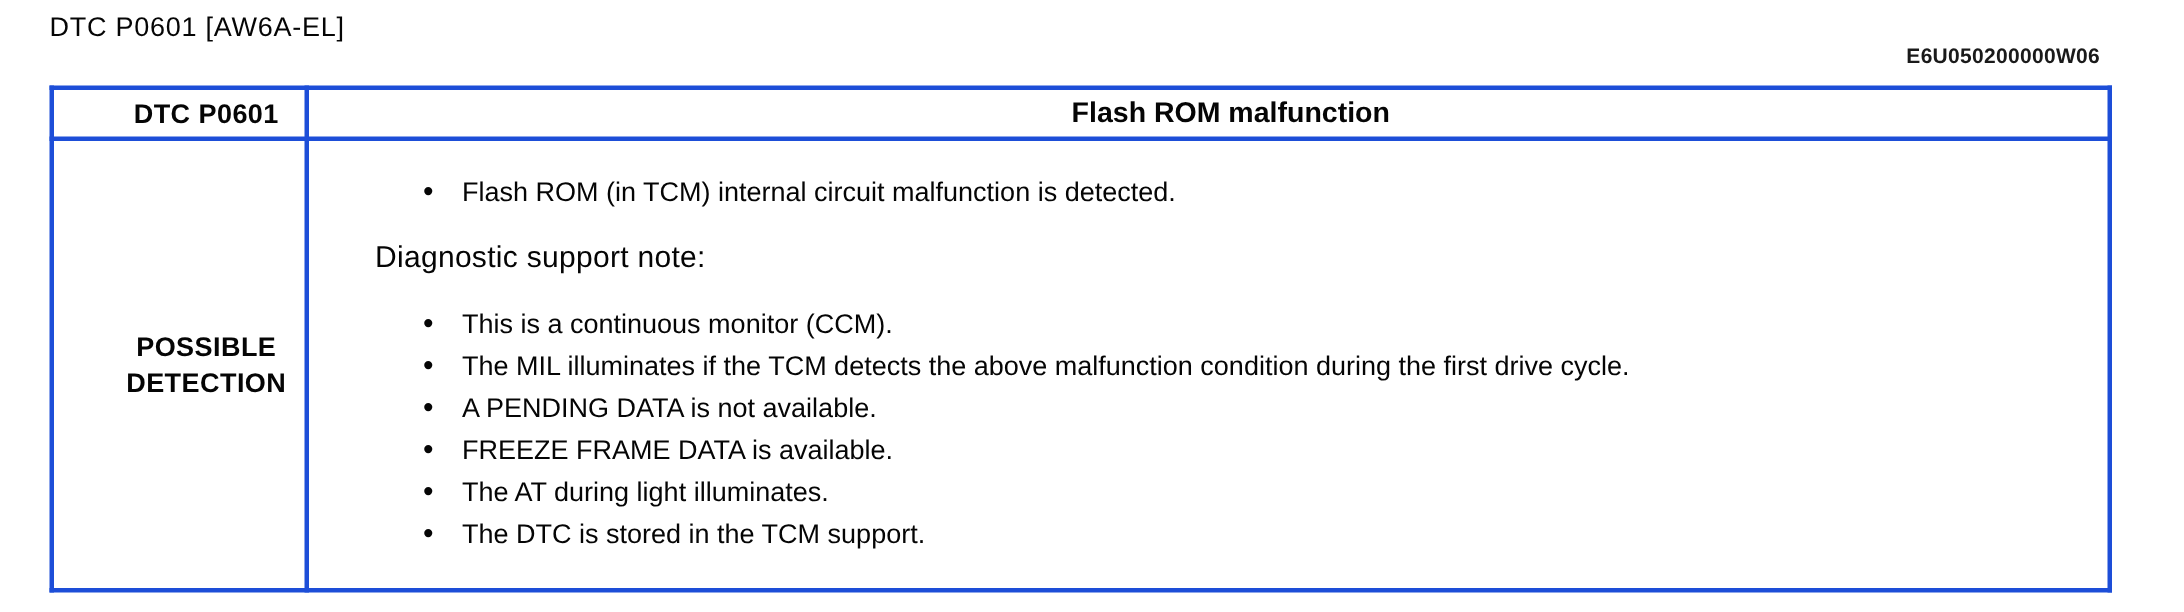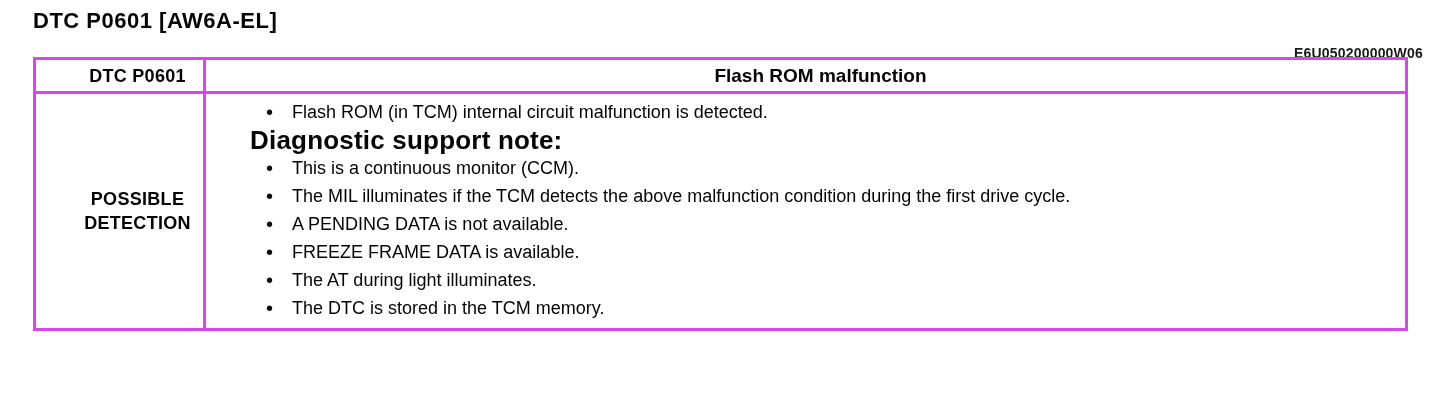--- a/index.html
+++ b/index.html
@@ -13,45 +13,44 @@
     position: relative;
     width: 1456px;
     height: 408px;
     background: #ffffff;
     overflow: hidden;
   }
   .title {
     position: absolute;
     left: 33px;
     top: 8px;
-    font-size: 22px;
-    font-weight: bold;
+    font-size: 18px;
+    font-weight: normal;
     letter-spacing: 0.5px;
     color: #050505;
   }
   .doc-code {
     position: absolute;
     top: 29px;
-    right: 33px;
+    right: 56px;
     font-size: 14px;
     font-weight: bold;
     color: #1a1a1a;
     letter-spacing: 0.2px;
-    margin-top: 16px;
   }
   table.dtc-table {
     position: absolute;
     left: 33px;
     top: 57px;
     width: 1375px;
     border-collapse: collapse;
     table-layout: fixed;
   }
   table.dtc-table, table.dtc-table td {
-    border: 3px solid #d946ef;
+    border: 3px solid #1d4ed8;
     padding-left: 40px;
   }
   td {
     vertical-align: middle;
     font-size: 18px;
     color: #050505;
   }
   td.label-cell {
     width: 170px;
     text-align: center;
@@ -70,40 +69,40 @@
     padding: 2px 10px;
     text-align: center;
   }
   td.content-cell {
     padding: 4px 12px 6px 4px;
     text-align: left;
     vertical-align: middle;
   }
   ul.bullets {
     list-style: none;
-    margin: 0;
+    margin: 16px;
     padding: 0;
   }
   ul.bullets li {
     position: relative;
     padding-left: 46px;
     line-height: 28px;
     font-size: 18px;
   }
   ul.bullets li::before {
     content: "\2022";
     position: absolute;
     left: 20px;
     top: 0;
     font-size: 20px;
     line-height: 28px;
   }
   .note-heading {
-    font-weight: bold;
-    font-size: 26px;
+    font-weight: normal;
+    font-size: 20px;
     line-height: 28px;
     padding-left: 4px;
     letter-spacing: 0.2px;
   }
 </style>
 </head>
 <body>
 
 <div class="page">
 
@@ -127,21 +126,21 @@
           <ul class="bullets">
             <li>Flash ROM (in TCM) internal circuit malfunction is detected.</li>
           </ul>
           <div class="note-heading">Diagnostic support note:</div>
           <ul class="bullets">
             <li>This is a continuous monitor (CCM).</li>
             <li>The MIL illuminates if the TCM detects the above malfunction condition during the first drive cycle.</li>
             <li>A PENDING DATA is not available.</li>
             <li>FREEZE FRAME DATA is available.</li>
             <li>The AT during light illuminates.</li>
-            <li>The DTC is stored in the TCM memory.</li>
+            <li>The DTC is stored in the TCM support.</li>
           </ul>
         </td>
       </tr>
 
     </tbody>
   </table>
 
 </div>
 
 </body></html>

